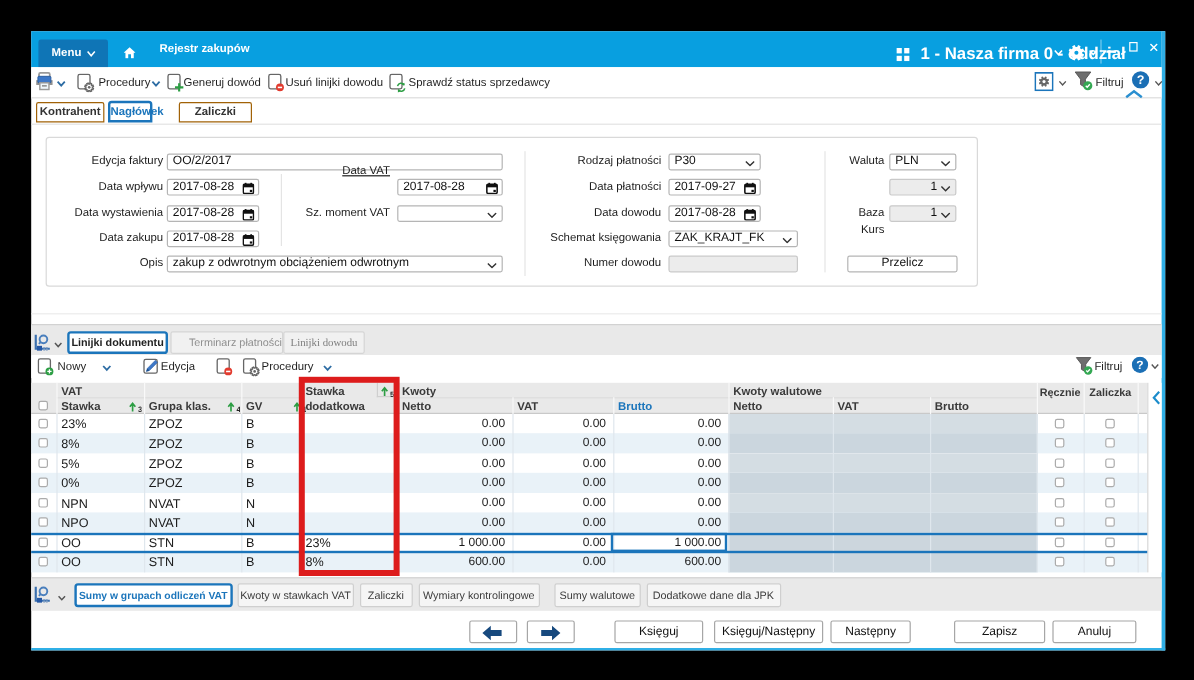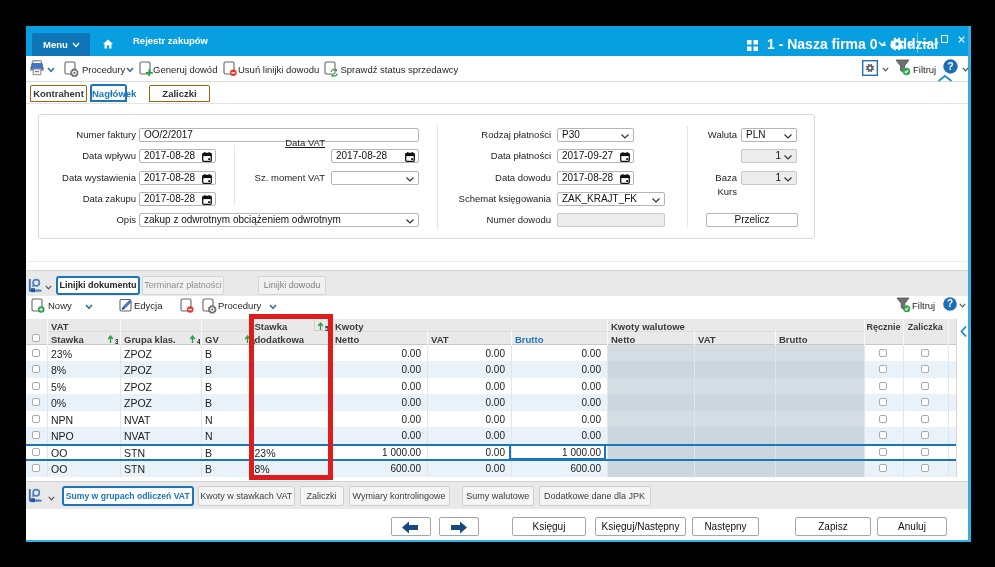--- a/index.html
+++ b/index.html
@@ -155,21 +155,21 @@
   <div class="toptab" style="left:4px;width:57px;">Kontrahent</div>
   <div class="toptab" id="tabactive" style="left:64px;width:37px;">Nagłówek</div>
   <div class="toptab" style="left:123px;width:61px;">Zaliczki</div>
   <div id="tabline"></div>
 </div>
 
 <div id="formbox"></div>
 <div class="vsep" style="left:208px;top:119px;height:60px;"></div>
 <div class="vsep" style="left:411px;top:100px;height:104px;"></div>
 <div class="vsep" style="left:661px;top:100px;height:101px;"></div>
-<div class="lbl" style="left:6px;width:104px;top:102px;">Numer faktury</div>
+<div class="lbl" style="left:6px;width:104px;top:102px;">Edycja faktury</div>
 <div class="lbl" style="left:6px;width:104px;top:123px;">Data wpływu</div>
 <div class="lbl" style="left:6px;width:104px;top:145px;">Data wystawienia</div>
 <div class="lbl" style="left:6px;width:104px;top:166px;">Data zakupu</div>
 <div class="lbl" style="left:6px;width:104px;top:187px;">Opis</div>
 <div class="fld" style="left:113px;top:102px;width:280px;">OO/2/2017</div>
 <div class="fld" style="left:113px;top:123px;width:77px;">2017-08-28<svg class="abs" style="right:3px;top:2px;" width="10" height="10" viewBox="0 0 10 10">
         <rect x="0.7" y="1.5" width="8.6" height="7.8" rx="1" fill="none" stroke="#111" stroke-width="1.3"></rect>
         <rect x="0.7" y="1.5" width="8.6" height="2.6" fill="#111"></rect>
         <rect x="2" y="0.2" width="1.4" height="2" fill="#111"></rect>
         <rect x="6.6" y="0.2" width="1.4" height="2" fill="#111"></rect>
@@ -261,22 +261,22 @@
   <rect x="2.8" y="10.2" width="4.2" height="4" fill="#2458a6"></rect>
   <rect x="8" y="11.2" width="1.6" height="1.2" fill="#8aa5c6"></rect>
       <rect x="10.2" y="11.2" width="1.6" height="1.2" fill="#8aa5c6"></rect>
   <rect x="8" y="13" width="1.6" height="1.2" fill="#8aa5c6"></rect>
       <rect x="10.2" y="13" width="1.6" height="1.2" fill="#8aa5c6"></rect>
 </svg>
 <svg class="abs" style="left:19px;top:259.0px;" width="7" height="5" viewBox="0 0 7 5">
       <path d="M0.8 0.8 L3.5 3.8 L6.2 0.8" fill="none" stroke="#555" stroke-width="1.2"></path>
     </svg>
 <div class="stab" id="stabactive" style="left:30px;width:84px;">Linijki dokumentu</div>
-<div class="stab" style="left:116px;width:82px;">Terminarz płatności</div>
-<div class="stab" style="left:232px;width:68px;color:#7e7e7e;">Linijki dowodu</div>
+<div class="stab" style="left:116px;width:94px;text-align:right;">Terminarz płatności</div>
+<div class="stab" style="left:210px;width:68px;color:#7e7e7e;font-family:Liberation Serif, serif;">Linijki dowodu</div>
 <div id="toolbar2" class="abs" style="left:0;top:270px;width:942px;height:19px;background:#fff;">
   <svg class="abs" style="left:5px;top:2px;" width="15" height="16" viewBox="0 0 15 16">
     <rect x="1" y="1" width="10" height="12" rx="1.5" fill="#fff" stroke="#666" stroke-width="1.1"></rect>
     <circle cx="10.2" cy="11.5" r="3.3" fill="#2d9e44"></circle>
         <path d="M10.2 9.7 V13.3 M8.4 11.5 H12" stroke="#fff" stroke-width="1.1"></path>
   </svg>
   <div class="tbtxt" style="left:22px;top:4px;">Nowy</div>
   <svg class="abs" style="left:59px;top:8.0px;" width="8" height="6" viewBox="0 0 8 6">
         <path d="M1 1 L4 4.3 L7 1" fill="none" stroke="#2e6da4" stroke-width="1.5"></path>
       </svg>

